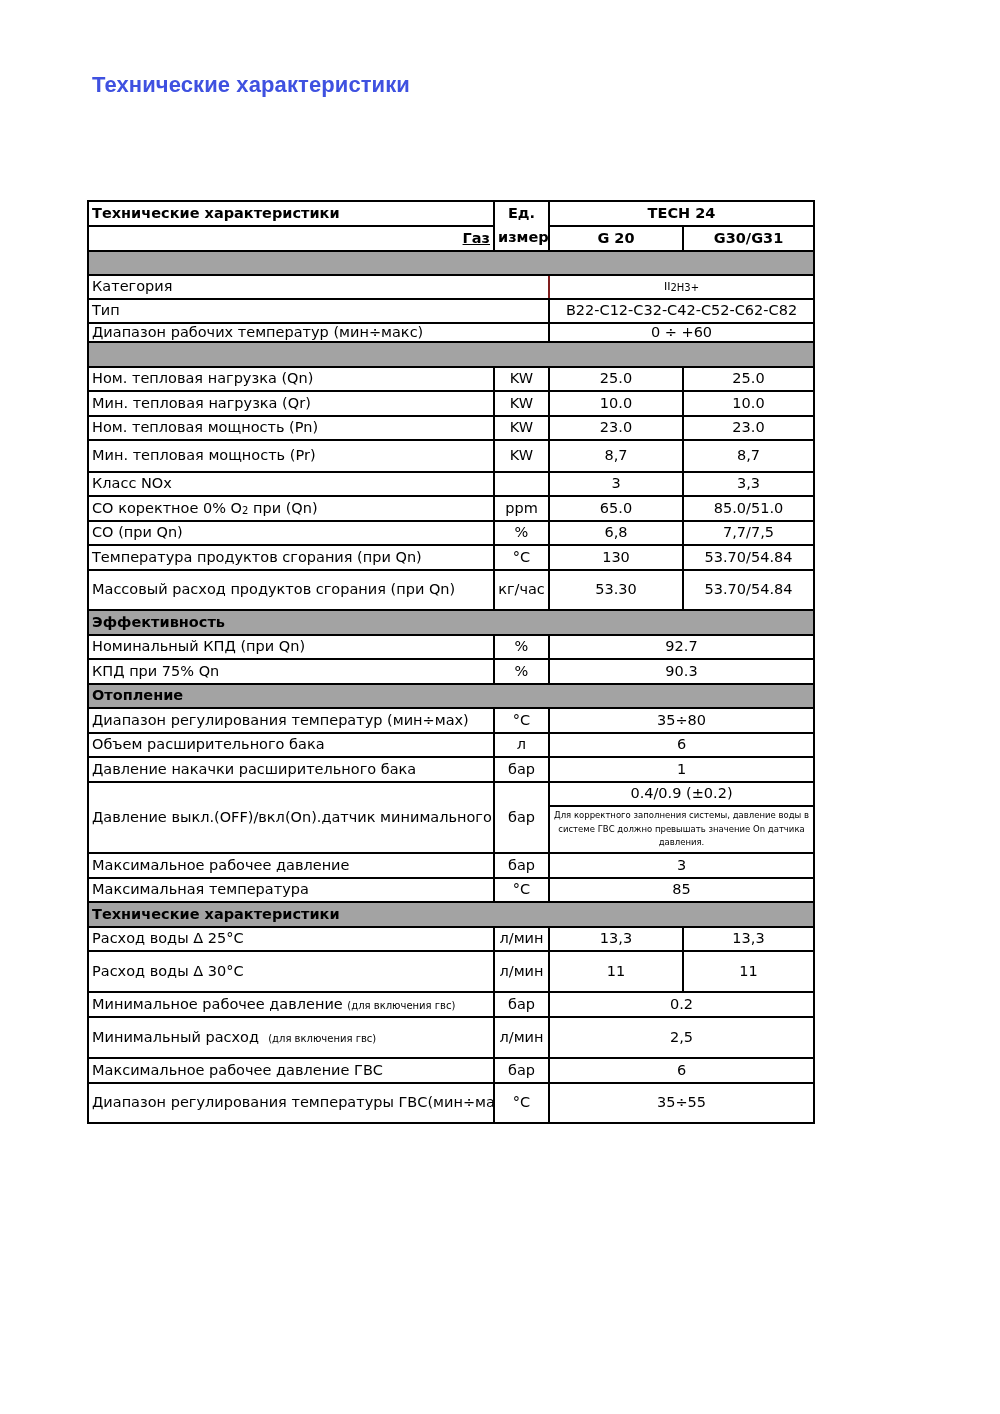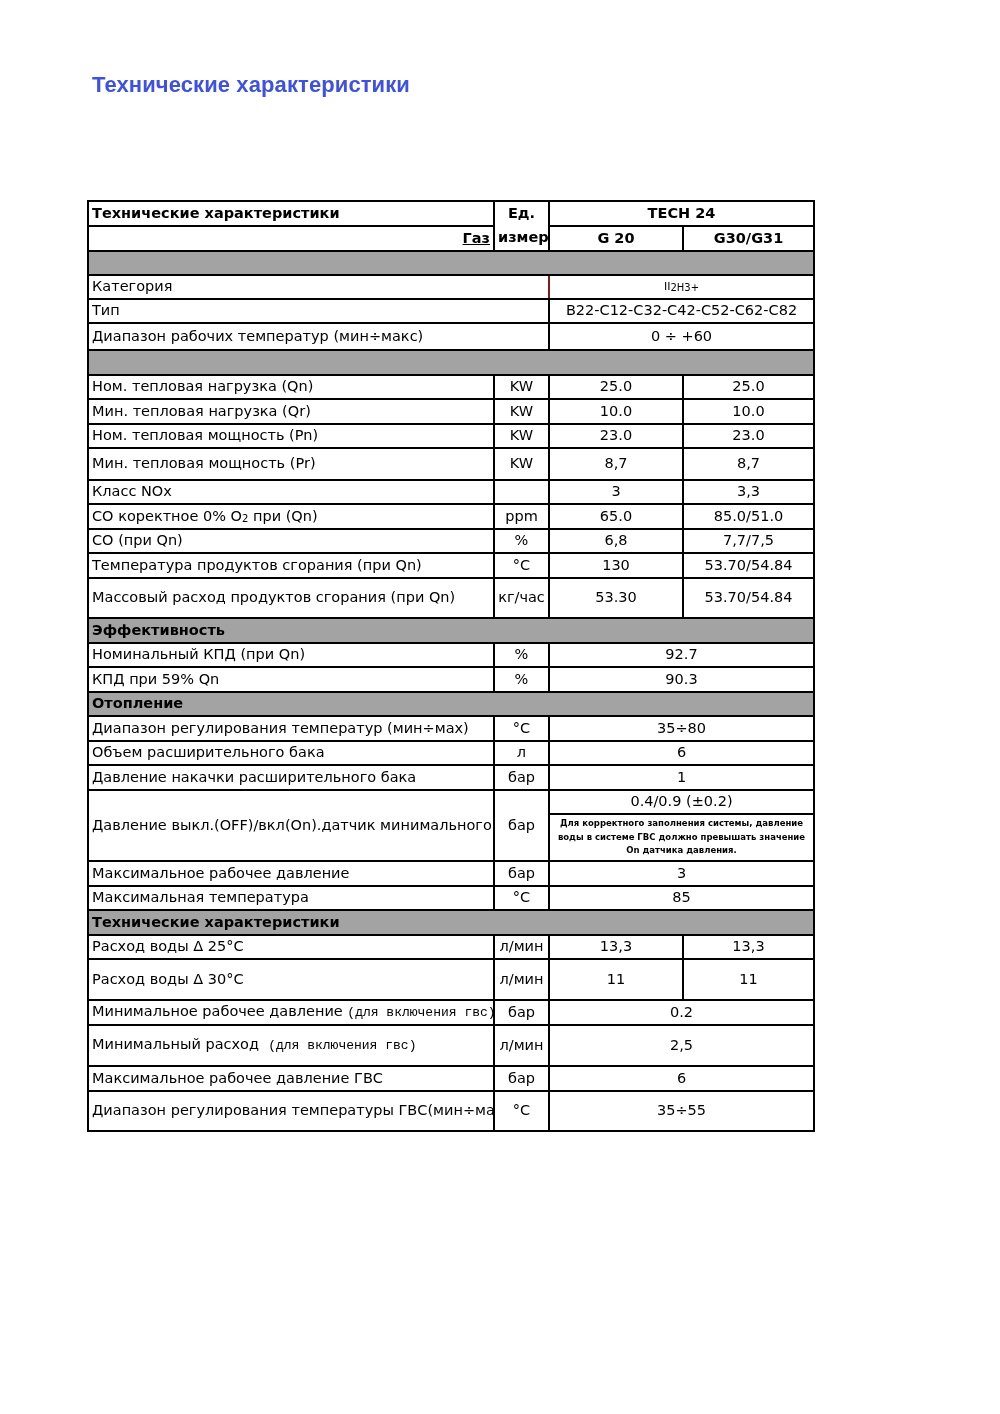--- a/index.html
+++ b/index.html
@@ -9,22 +9,22 @@
                 color: #3f51e0; font-family: "Liberation Sans", sans-serif; letter-spacing: 0.1px; }
   table.spec { position: absolute; left: 87px; top: 200px; border-collapse: collapse;
                table-layout: fixed; width: 726px;
                font-family: "DejaVu Sans", sans-serif; font-size: 14.5px; }
   table.spec td { border: 2px solid #000; padding: 0 3px; vertical-align: middle;
                   overflow: hidden; white-space: nowrap; line-height: 1.1; }
   table.spec td.c { text-align: center; }
   table.spec td.r { text-align: right; text-decoration: underline; }
   table.spec td.b { font-weight: bold; }
   table.spec tr.gray td { background: #a3a3a3; }
-  td .small { font-size: 13px; font-family: Liberation Mono, monospace; }
-  td .note { font-size: 8.5px; white-space: normal; line-height: 1.6; display: block; padding: 2px 4px; font-weight: bold; }
+  td .small { font-size: 10px; }
+  td .note { font-size: 8.5px; white-space: normal; line-height: 1.6; display: block; padding: 2px 4px; }
   td.wrap { white-space: normal; line-height: 1.55; }
   sub { font-size: 10px; vertical-align: -1px; }
 </style>
 </head>
 <body>
 
 <div class="page-title">Технические характеристики</div>
 
 <table class="spec">
   <colgroup>
@@ -50,21 +50,21 @@
       </tr>
 
   <tr style="height:24px">
     <td colspan="2" style="border-right:2px solid #7f1d1d">Категория</td>
     <td class="c" colspan="2" style="font-size:11px"><span>II</span><sub>2H3+</sub></td>
   </tr>
   <tr style="height:24px">
     <td colspan="2">Тип</td>
     <td class="c" colspan="2">B22-C12-C32-C42-C52-C62-C82</td>
   </tr>
-  <tr style="height:27px">
+  <tr style="height:19px">
     <td colspan="2">Диапазон рабочих температур (мин÷макс)</td>
     <td class="c" colspan="2">0 ÷ +60</td>
   </tr>
   <tr class="gray" style="height:25px">
         <td colspan="4"></td>
       </tr>
 
   <tr style="height:24px">
     <td>Ном. тепловая нагрузка (Qn)</td>
     <td class="c">KW</td>
@@ -122,21 +122,21 @@
 
   <tr class="gray" style="height:25px">
     <td class="b" colspan="4">Эффективность</td>
   </tr>
   <tr style="height:24px">
     <td>Номинальный КПД (при Qn)</td>
     <td class="c">%</td>
     <td class="c" colspan="2">92.7</td>
   </tr>
   <tr style="height:25px">
-    <td>КПД при 59% Qn</td>
+    <td>КПД при 75% Qn</td>
     <td class="c">%</td>
     <td class="c" colspan="2">90.3</td>
   </tr>
 
   <tr class="gray" style="height:24px">
     <td class="b" colspan="4">Отопление</td>
   </tr>
   <tr style="height:25px">
     <td>Диапазон регулирования температур (мин÷мах)</td>
     <td class="c">°C</td>

